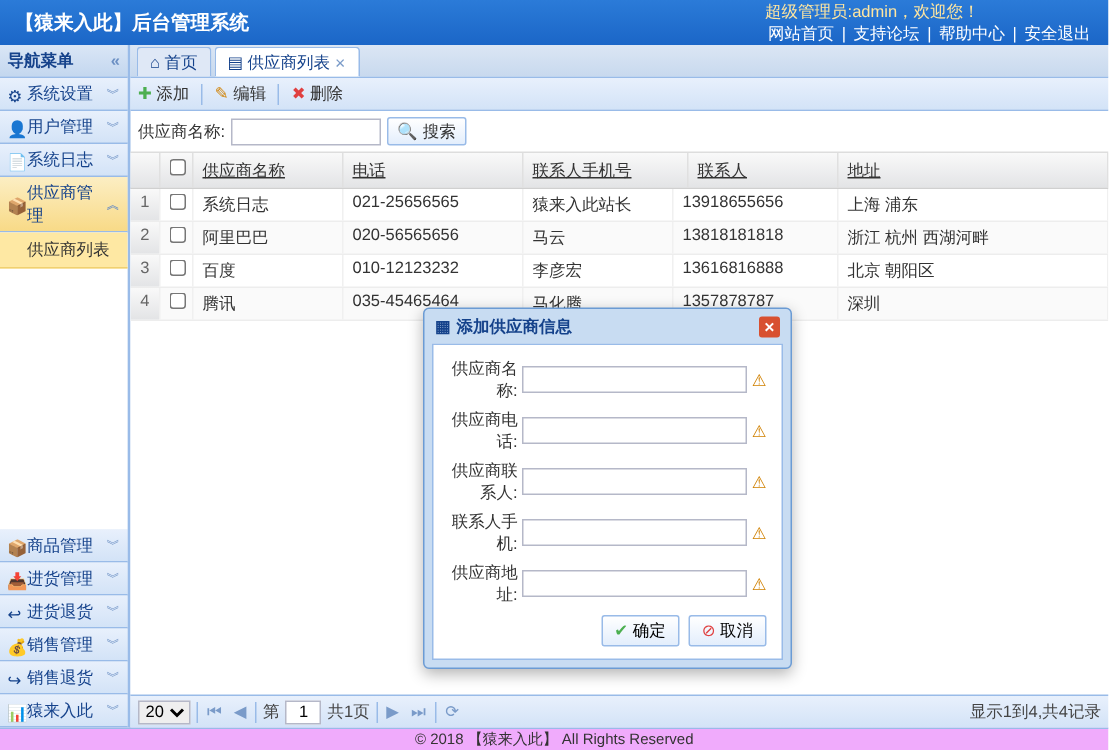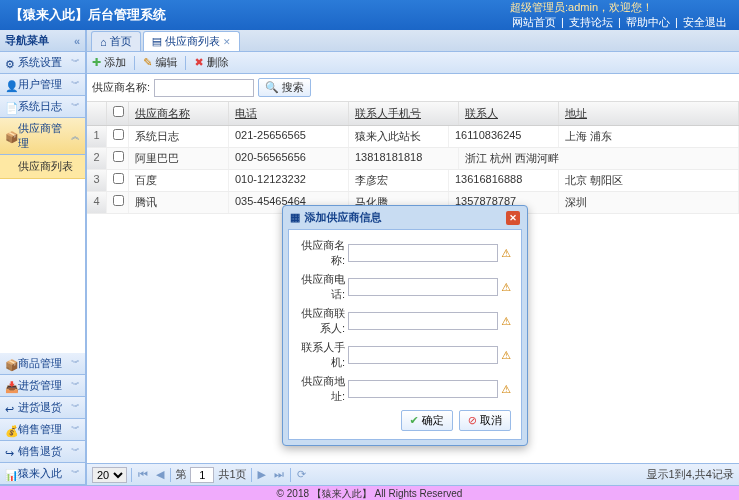--- a/index.html
+++ b/index.html
@@ -211,28 +211,29 @@
       <div class="gh c-addr">地址</div>
     </div>
 
     <div class="grid-body" id="grid-body">
         <div class="grow">
           <div class="gc c-num">1</div>
           <div class="gc c-chk"><input type="checkbox" style=""></div>
           <div class="gc c-name">系统日志</div>
           <div class="gc c-phone">021-25656565</div>
           <div class="gc c-contact">猿来入此站长</div>
-          <div class="gc c-mobile">16110836245</div>
+          <div class="gc c-mobile">13918655656</div>
           <div class="gc c-addr">上海 浦东</div>
         </div>
         <div class="grow">
           <div class="gc c-num">2</div>
           <div class="gc c-chk"><input type="checkbox" style=""></div>
           <div class="gc c-name">阿里巴巴</div>
           <div class="gc c-phone">020-56565656</div>
+          <div class="gc c-contact">马云</div>
           <div class="gc c-mobile">13818181818</div>
           <div class="gc c-addr">浙江 杭州 西湖河畔</div>
         </div>
         <div class="grow">
           <div class="gc c-num">3</div>
           <div class="gc c-chk"><input type="checkbox" style=""></div>
           <div class="gc c-name">百度</div>
           <div class="gc c-phone">010-12123232</div>
           <div class="gc c-contact">李彦宏</div>
           <div class="gc c-mobile">13616816888</div>

